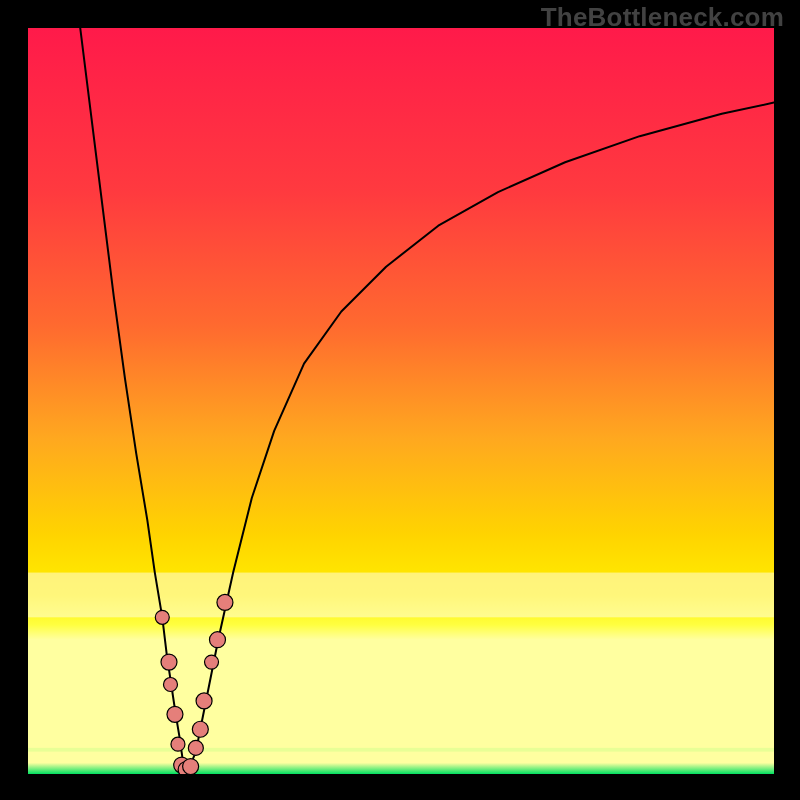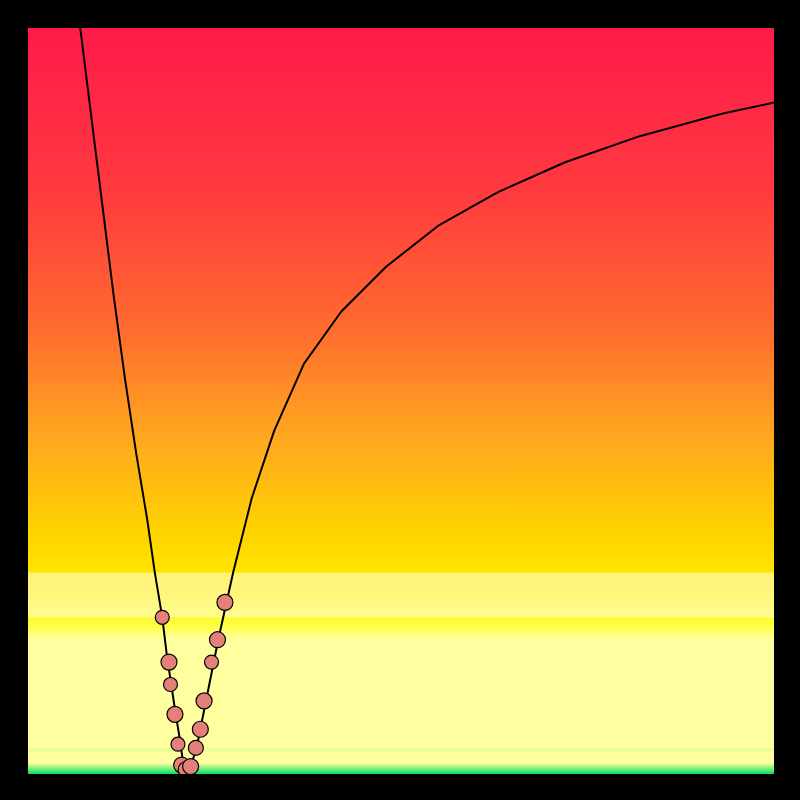--- a/index.html
+++ b/index.html
@@ -69,13 +69,14 @@
         <circle cx="158.15" cy="741.52" r="8.0" fill="#e57f7a" stroke="#000000" stroke-width="1.2"></circle>
         <circle cx="162.63" cy="738.54" r="8.0" fill="#e57f7a" stroke="#000000" stroke-width="1.2"></circle>
         <circle cx="167.85" cy="719.89" r="7.5" fill="#e57f7a" stroke="#000000" stroke-width="1.2"></circle>
         <circle cx="172.33" cy="701.24" r="8.0" fill="#e57f7a" stroke="#000000" stroke-width="1.2"></circle>
         <circle cx="176.06" cy="672.89" r="8.0" fill="#e57f7a" stroke="#000000" stroke-width="1.2"></circle>
         <circle cx="183.52" cy="634.10" r="7.0" fill="#e57f7a" stroke="#000000" stroke-width="1.2"></circle>
         <circle cx="189.48" cy="611.72" r="8.0" fill="#e57f7a" stroke="#000000" stroke-width="1.2"></circle>
         <circle cx="196.94" cy="574.42" r="8.0" fill="#e57f7a" stroke="#000000" stroke-width="1.2"></circle>
       </svg>
   </div>
+  <div class="watermark">TheBottleneck.com</div>
 </div>
 
 </body></html>

